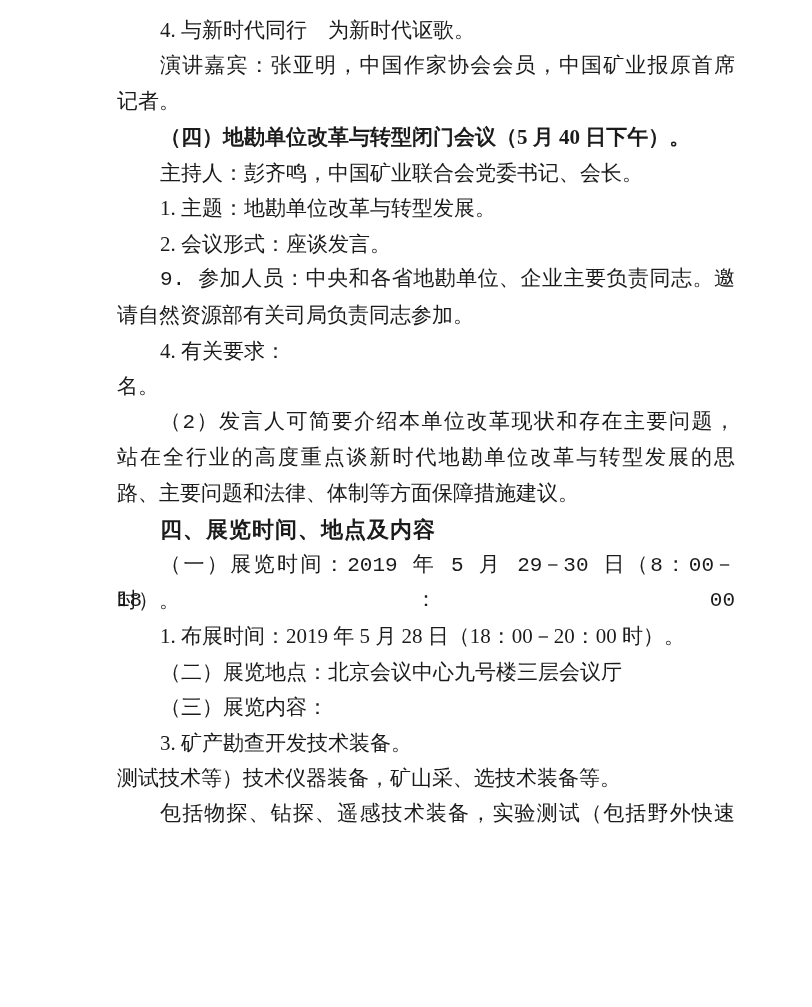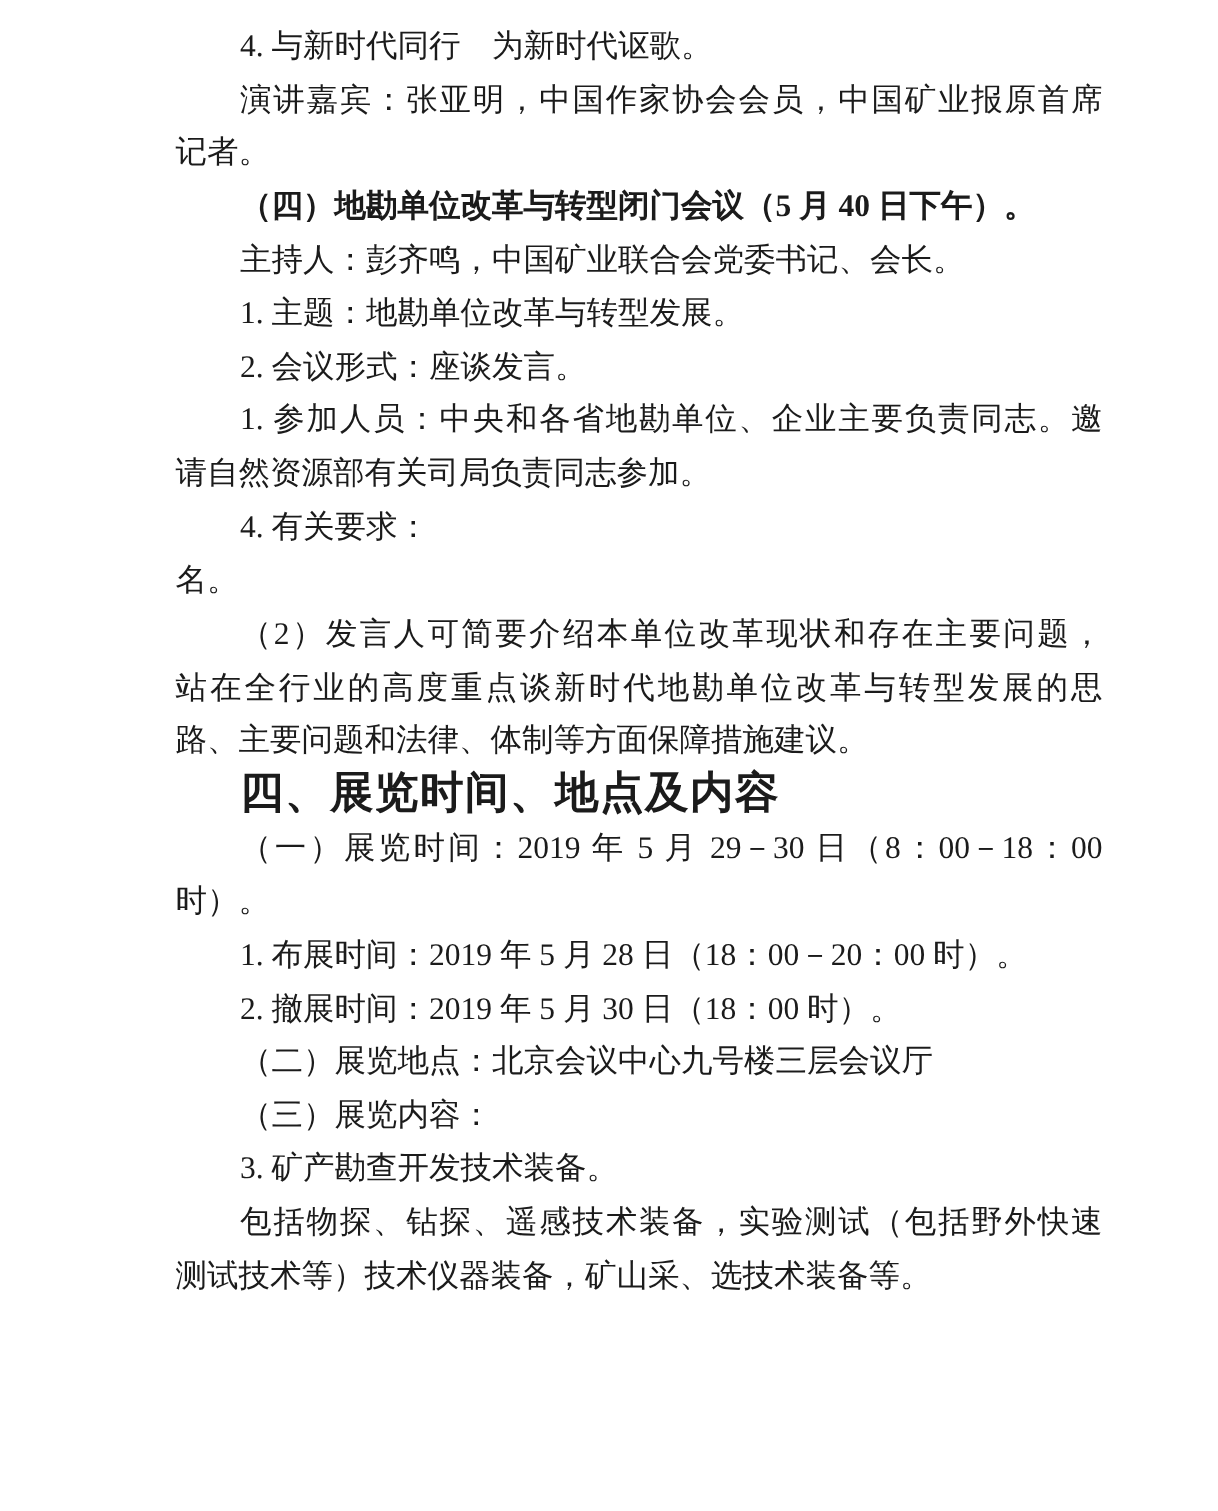--- a/index.html
+++ b/index.html
@@ -30,28 +30,29 @@
     overflow: visible;
   }
   .line.indent {
     text-indent: 43px;
   }
   .line.justify {
     white-space: normal;
     text-align: justify;
     text-align-last: justify;
     height: 35.65px;
+    font-family: Liberation Mono, monospace;
   }
   .line.body-bold {
     font-weight: bold;
   }
   .line.heading {
     font-family: "Liberation Sans", sans-serif;
     font-weight: bold;
-    font-size: 29px;
+    font-size: 22px;
     letter-spacing: 1px;
   }
   .page-number {
     position: absolute;
     top: 976px;
     left: 0;
     width: 100%;
     text-align: center;
     font-size: 17px;
     line-height: 22px;
@@ -64,32 +65,31 @@
 
 <div class="page">
   <div class="textblock">
       <div class="line body indent">4. 与新时代同行　为新时代讴歌。</div>
       <div class="line body indent justify">演讲嘉宾：张亚明，中国作家协会会员，中国矿业报原首席</div>
       <div class="line body">记者。</div>
       <div class="line body-bold indent">（四）地勘单位改革与转型闭门会议（5 月 40 日下午）。</div>
       <div class="line body indent">主持人：彭齐鸣，中国矿业联合会党委书记、会长。</div>
       <div class="line body indent">1. 主题：地勘单位改革与转型发展。</div>
       <div class="line body indent">2. 会议形式：座谈发言。</div>
-      <div class="line body indent justify">1. 参加人员：中央和各省地勘单位、企业主要负责同志。邀</div>
+      <div class="line body indent justify">9. 参加人员：中央和各省地勘单位、企业主要负责同志。邀</div>
       <div class="line body">请自然资源部有关司局负责同志参加。</div>
       <div class="line body indent">4. 有关要求：</div>
       <div class="line body">名。</div>
       <div class="line body indent justify">（2）发言人可简要介绍本单位改革现状和存在主要问题，</div>
       <div class="line body justify">站在全行业的高度重点谈新时代地勘单位改革与转型发展的思</div>
       <div class="line body">路、主要问题和法律、体制等方面保障措施建议。</div>
       <div class="line heading indent">四、展览时间、地点及内容</div>
       <div class="line body indent justify">（一）展览时间：2019 年 5 月 29－30 日（8：00－18：00</div>
       <div class="line body">时）。</div>
       <div class="line body indent">1. 布展时间：2019 年 5 月 28 日（18：00－20：00 时）。</div>
-      <div class="line body indent">2. 撤展时间：2019 年 5 月 30 日（18：00 时）。</div>
       <div class="line body indent">（二）展览地点：北京会议中心九号楼三层会议厅</div>
       <div class="line body indent">（三）展览内容：</div>
       <div class="line body indent">3. 矿产勘查开发技术装备。</div>
+      <div class="line body">测试技术等）技术仪器装备，矿山采、选技术装备等。</div>
       <div class="line body indent justify">包括物探、钻探、遥感技术装备，实验测试（包括野外快速</div>
-      <div class="line body">测试技术等）技术仪器装备，矿山采、选技术装备等。</div>
     </div>
   <div class="page-number">8</div>
 </div>
 
 </body></html>

